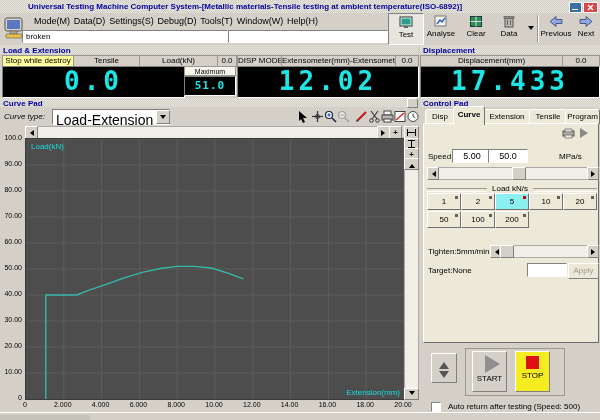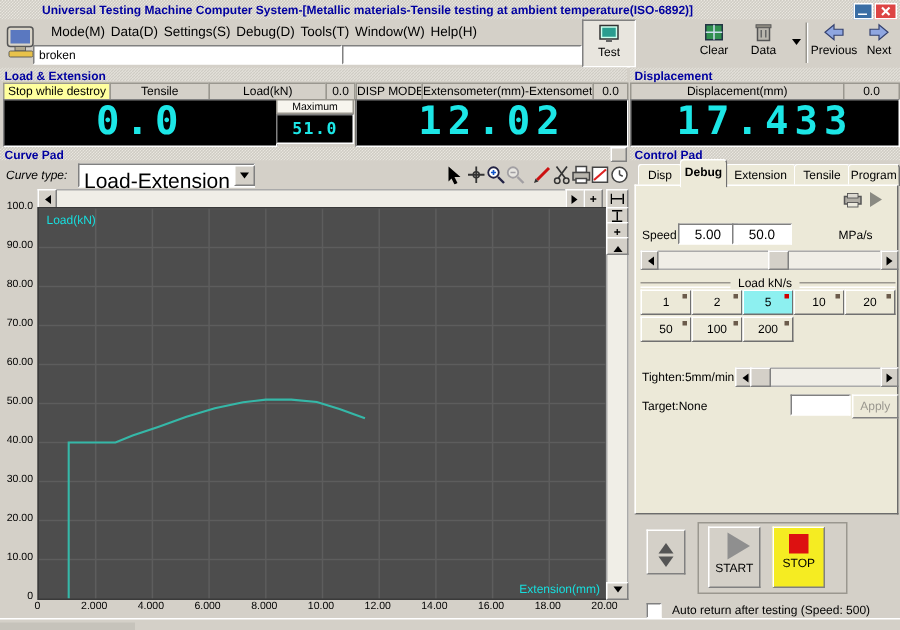--- a/index.html
+++ b/index.html
@@ -78,20 +78,27 @@
     <div class="abs sunken" style="left:228px;top:17px;width:158px;height:11px;"></div>
 
     <div class="abs pressed tb-btn" style="left:388px;top:0;width:34px;height:30px;">
       <svg class="ic" viewBox="0 0 14 13">
           <rect x="1" y="1" width="12" height="9" fill="#cfe" stroke="#333"></rect>
           <rect x="2.5" y="2.5" width="9" height="6" fill="#2a9d8f"></rect>
           <rect x="5" y="10" width="4" height="2" fill="#666"></rect>
         </svg>
       <span class="tb-lbl">Test</span>
     </div>
+    <div class="abs tb-btn" style="left:424px;top:0;width:34px;height:30px;">
+      <svg class="ic" viewBox="0 0 14 13">
+          <rect x="1" y="1" width="11" height="10" fill="#f4f2ea" stroke="#777"></rect>
+          <polyline points="3,9 6,5 8,7 11,3" fill="none" stroke="#2255bb" stroke-width="1.3"></polyline>
+        </svg>
+      <span class="tb-lbl">Analyse</span>
+    </div>
     <div class="abs tb-btn" style="left:460px;top:0;width:32px;height:30px;">
       <svg class="ic" viewBox="0 0 14 13">
           <rect x="1.5" y="1.5" width="11" height="10" fill="#2f8f4f" stroke="#234"></rect>
           <line x1="7" y1="1.5" x2="7" y2="11.5" stroke="#cde" stroke-width="1"></line>
           <line x1="1.5" y1="6.5" x2="12.5" y2="6.5" stroke="#cde" stroke-width="1"></line>
         </svg>
       <span class="tb-lbl">Clear</span>
     </div>
     <div class="abs tb-btn" style="left:494px;top:0;width:30px;height:30px;">
       <svg class="ic" viewBox="0 0 14 13">
@@ -372,21 +379,21 @@
     <span style="font-size:8px;display:block;margin-top:2px;">STOP</span>
   </div>
   <div class="chk" style="left:431px;top:402px;"></div>
   <span class="abs ctl-lbl" style="left:448px;top:402px;">Auto return after testing (Speed: 500)</span>
 
   <div class="abs" style="left:0;top:412px;width:600px;height:8px;background:#d4d0c8;border-top:1px solid #fff;">
     <div class="abs" style="left:0;top:2px;width:90px;height:6px;background:#c6c3bb;"></div>
   </div>
 
 <div class="tab" style="left: 425px; width: 28px;">Disp</div>
-    <div class="tab active" style="left: 453px; width: 30px;">Debug</div>
+    <div class="tab active" style="left: 453px; width: 30px;">Curve</div>
     <div class="tab" style="left: 483px; width: 46px;">Extension</div>
     <div class="tab" style="left: 529px; width: 36px;">Tensile</div>
     <div class="tab" style="left: 565px; width: 33px;">Program</div>
     <div class="spd-btn" style="left: 427px; top: 193px; z-index: 3;"><span>1</span><span class="mk"></span></div>
     <div class="spd-btn" style="left: 461px; top: 193px; z-index: 3;"><span>2</span><span class="mk"></span></div>
     <div class="spd-btn active" style="left: 495px; top: 193px; z-index: 3;"><span>5</span><span class="mk"></span></div>
     <div class="spd-btn" style="left: 529px; top: 193px; z-index: 3;"><span>10</span><span class="mk"></span></div>
     <div class="spd-btn" style="left: 563px; top: 193px; z-index: 3;"><span>20</span><span class="mk"></span></div>
     <div class="spd-btn" style="left: 427px; top: 211px; z-index: 3;"><span>50</span><span class="mk"></span></div>
     <div class="spd-btn" style="left: 461px; top: 211px; z-index: 3;"><span>100</span><span class="mk"></span></div>

